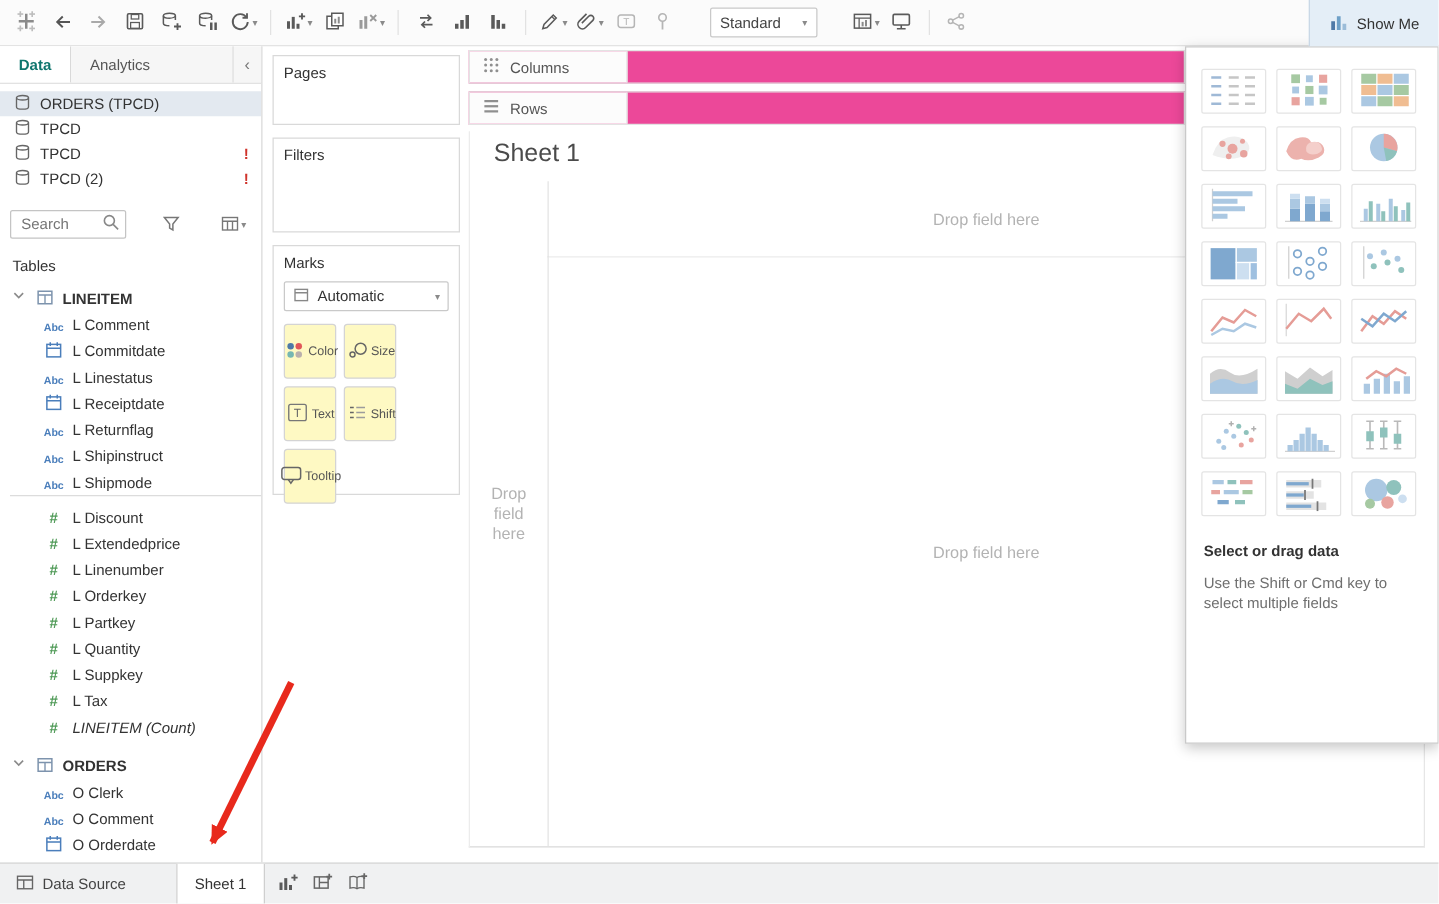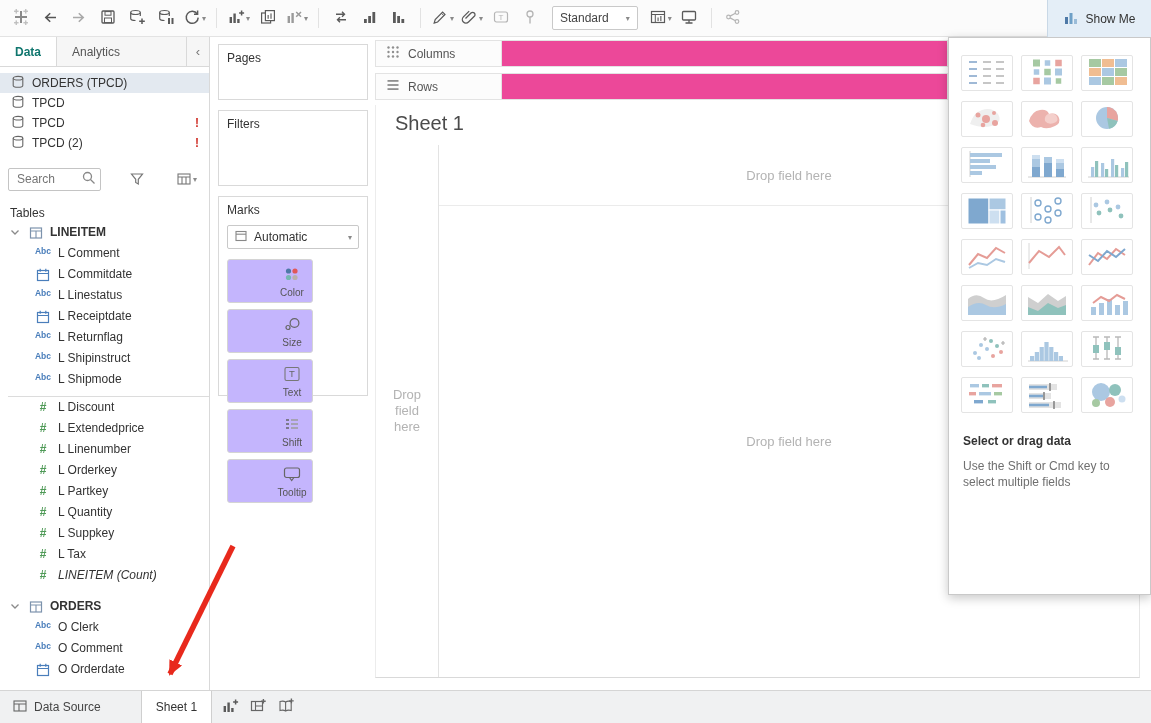--- a/index.html
+++ b/index.html
@@ -6,21 +6,21 @@
   .app{position:relative;width:1151px;height:723px;background:#fff;overflow:hidden;
        font-family:"Liberation Sans",sans-serif;color:#333;font-size:12px;}
   
   .toolbar{position:absolute;left:0;top:0;width:1151px;height:37px;background:#fbfbfb;
            border-bottom:1px solid #e3e3e3;display:flex;align-items:center;padding-left:6px;box-sizing:border-box;}
   .tb{display:flex;align-items:center;justify-content:center;height:28px;min-width:25px;margin:0 2px;
       border-radius:2px;cursor:pointer;}
   .caret{font-size:8px;color:#8a8a8a;margin-left:1px;}
   .tb-sep{width:1px;height:20px;background:#e2e2e2;margin:0 7px;}
   .fit-select{display:flex;align-items:center;border:1px solid #c9c9c9;background:#fff;height:22px;
-              padding:0 7px;margin:0 8px;font-size:12px;color:#444;border-radius:2px;cursor:pointer;gap:16px;justify-content:center;}
+              padding:0 7px;margin:0 24px;font-size:12px;color:#444;border-radius:2px;cursor:pointer;gap:16px;justify-content:center;}
   .showme-btn{position:absolute;right:0;top:0;height:37px;width:103px;background:#e4eef7;display:flex;
               align-items:center;justify-content:center;gap:6px;font-size:12px;color:#333;
               border-left:1px solid #c9d8e6;cursor:pointer;z-index:11;}
   
   .sidebar{position:absolute;left:0;top:37px;width:210px;height:653px;background:#fff;
            border-right:1px solid #d9d9d9;box-sizing:border-box;overflow:hidden;}
   .side-tabs{display:flex;height:29px;border-bottom:1px solid #d9d9d9;font-size:12px;}
   .tab{display:flex;align-items:center;padding:0 15px;cursor:pointer;}
   .tab.active{background:#fff;font-weight:bold;color:#0f766e;border-right:1px solid #d9d9d9;}
   .tab.inactive{background:#f6f6f6;color:#555;border-right:1px solid #d9d9d9;flex:1;}
@@ -28,40 +28,40 @@
   .ds-list{padding-top:6px;}
   .ds-row{height:20px;display:flex;align-items:center;padding-left:10px;gap:6px;cursor:pointer;}
   .ds-row.selected{background:#e3e9f0;}
   .ds-err{color:#d0342c;font-weight:bold;margin-left:auto;margin-right:10px;}
   .search-row{display:flex;align-items:center;margin:12px 8px 4px 8px;gap:21px;}
   .search-box{flex:1;display:flex;align-items:center;border:1px solid #c4c4c4;height:21px;border-radius:2px;
               padding:0 4px 0 6px;background:#fff;}
   .search-box input{border:none;outline:none;flex:1;width:60px;font-size:12px;color:#333;background:transparent;
                     font-family:"Liberation Sans",sans-serif;}
   .tables-label{padding:9px 0 5px 10px;color:#333;}
-  .tree-row{height:21px;display:flex;align-items:flex-start;cursor:pointer;}
+  .tree-row{height:21px;display:flex;align-items:flex-end;cursor:pointer;}
   .tree-row.tbl{font-weight:bold;padding-left:8px;gap:3px;}
   .tree-row.fld{padding-left:32px;gap:4px;}
   .fi{width:22px;display:flex;justify-content:center;align-items:center;flex-shrink:0;}
   .abc-ic{color:#4a7ebb;font-size:8.5px;font-weight:bold;}
   .num-ic{color:#4f9a57;font-size:12px;font-weight:bold;}
   .tree-div{height:1px;background:#dcdcdc;margin:3px 0 3px 8px;}
   .tree-gap{height:10px;}
   .italic{font-style:italic;}
   
   .card{position:absolute;border:1px solid #d9d9d9;background:#fff;box-sizing:border-box;padding:6px 8px;color:#333;}
   #card-pages{left:218px;top:44px;width:150px;height:56px;}
   #card-filters{left:218px;top:110px;width:150px;height:76px;}
   #card-marks{left:218px;top:196px;width:150px;height:200px;}
   .marks-dd{margin-top:8px;border:1px solid #c9c9c9;border-radius:2px;height:22px;display:flex;
             align-items:center;padding:0 6px;gap:6px;cursor:pointer;background:#fff;}
   .marks-dd .caret{margin-left:auto;}
   .marks-btns{margin-top:10px;display:flex;flex-wrap:wrap;gap:6px;}
-  .mark-btn{width:40px;height:42px;border:1px solid #d4d4d4;border-radius:3px;display:flex;flex-direction:column;
-            align-items:center;justify-content:center;gap:1px;font-size:10px;color:#555;cursor:pointer;background:#c4b5fd;padding-left:44px;}
+  .mark-btn{width:40px;height:42px;border:1px solid #d4d4d4;border-radius:3px;display:flex;flex-direction:row;
+            align-items:center;justify-content:center;gap:1px;font-size:10px;color:#555;cursor:pointer;background:#fef9c3;}
   
   .shelf{position:absolute;left:375px;width:573px;height:27px;background:#ec4899;border:1px solid #e3e3e3;
          display:flex;align-items:center;box-sizing:border-box;}
   #shelf-columns{top:40px;}
   #shelf-rows{top:73px;}
   .shelf-label{width:126px;height:100%;display:flex;align-items:center;gap:7px;padding-left:9px;
                border-right:1px solid #e3e3e3;background:#fcfcfc;color:#555;box-sizing:border-box;}
   .sheet-area{position:absolute;left:375px;top:105px;width:765px;height:573px;background:#fff;
               border-left:1px solid #ececec;border-right:1px solid #e6e6e6;border-bottom:1px solid #d9d9d9;box-sizing:border-box;}
   .sheet-title{position:absolute;left:19px;top:7px;font-size:20px;color:#4b4b4b;}

